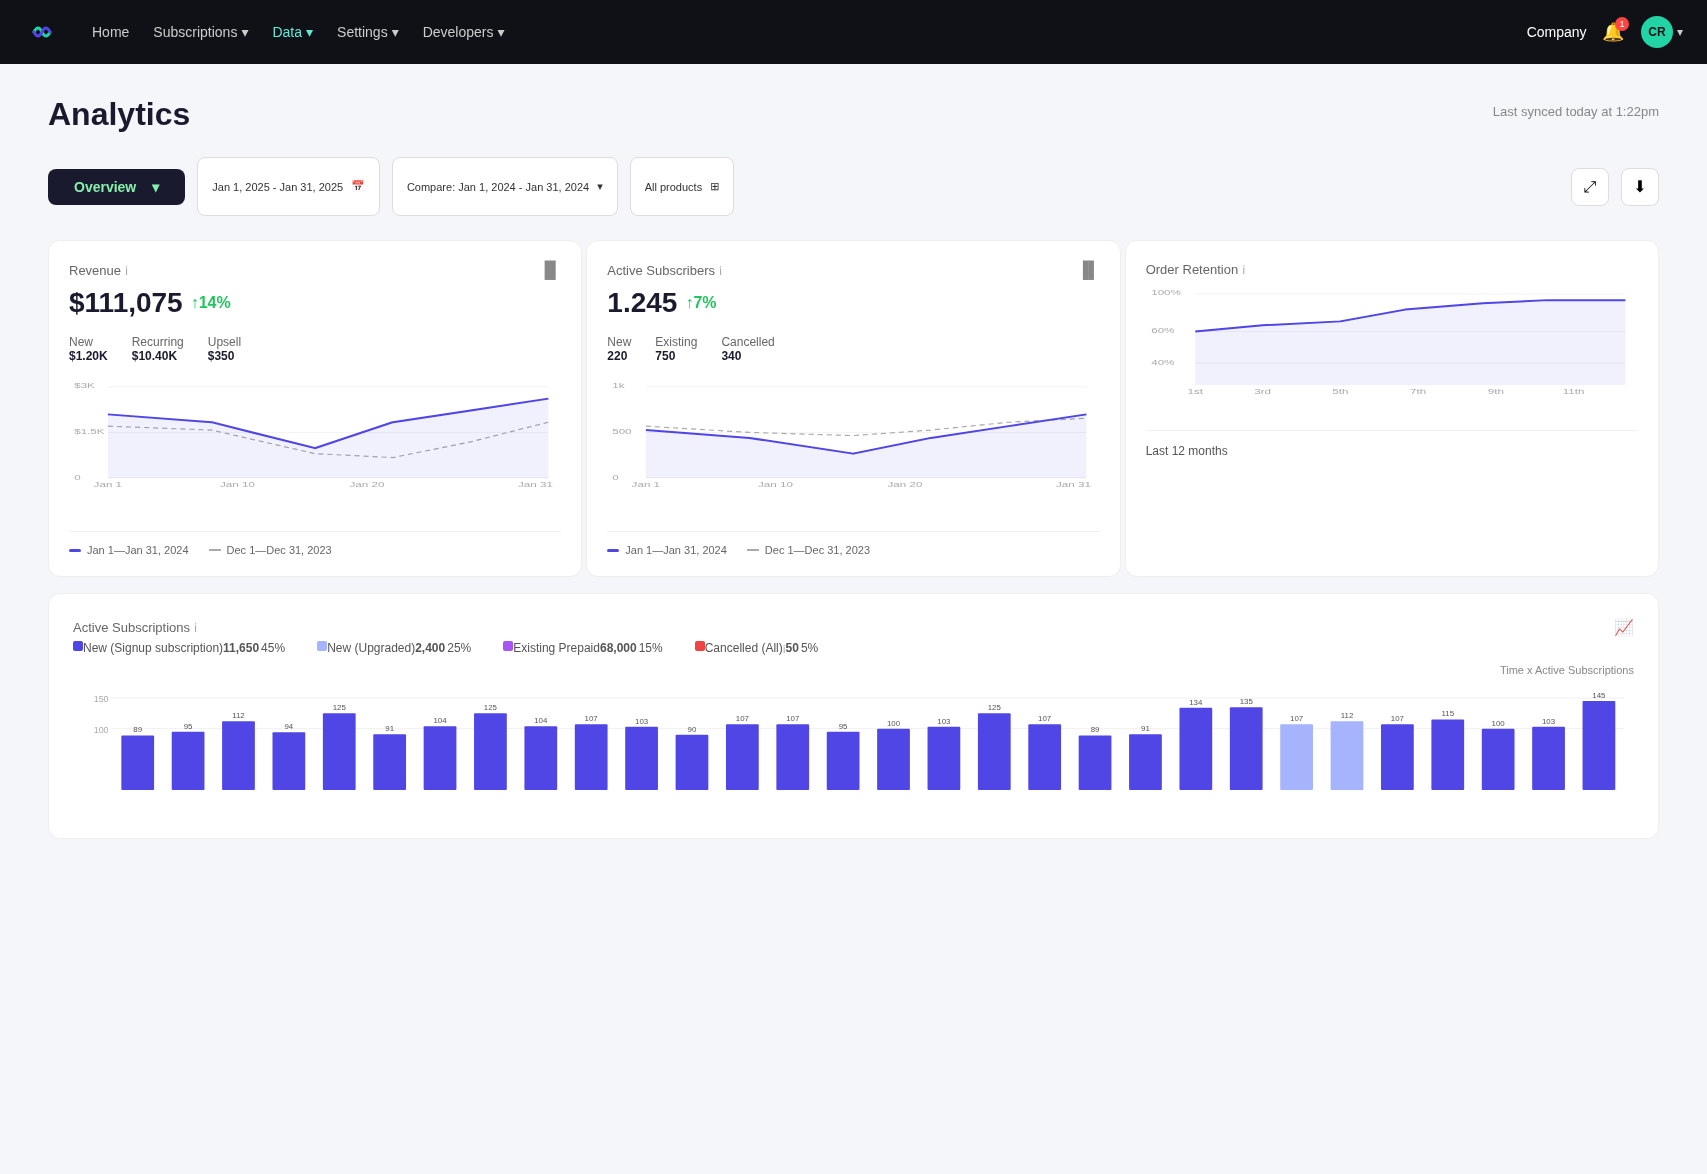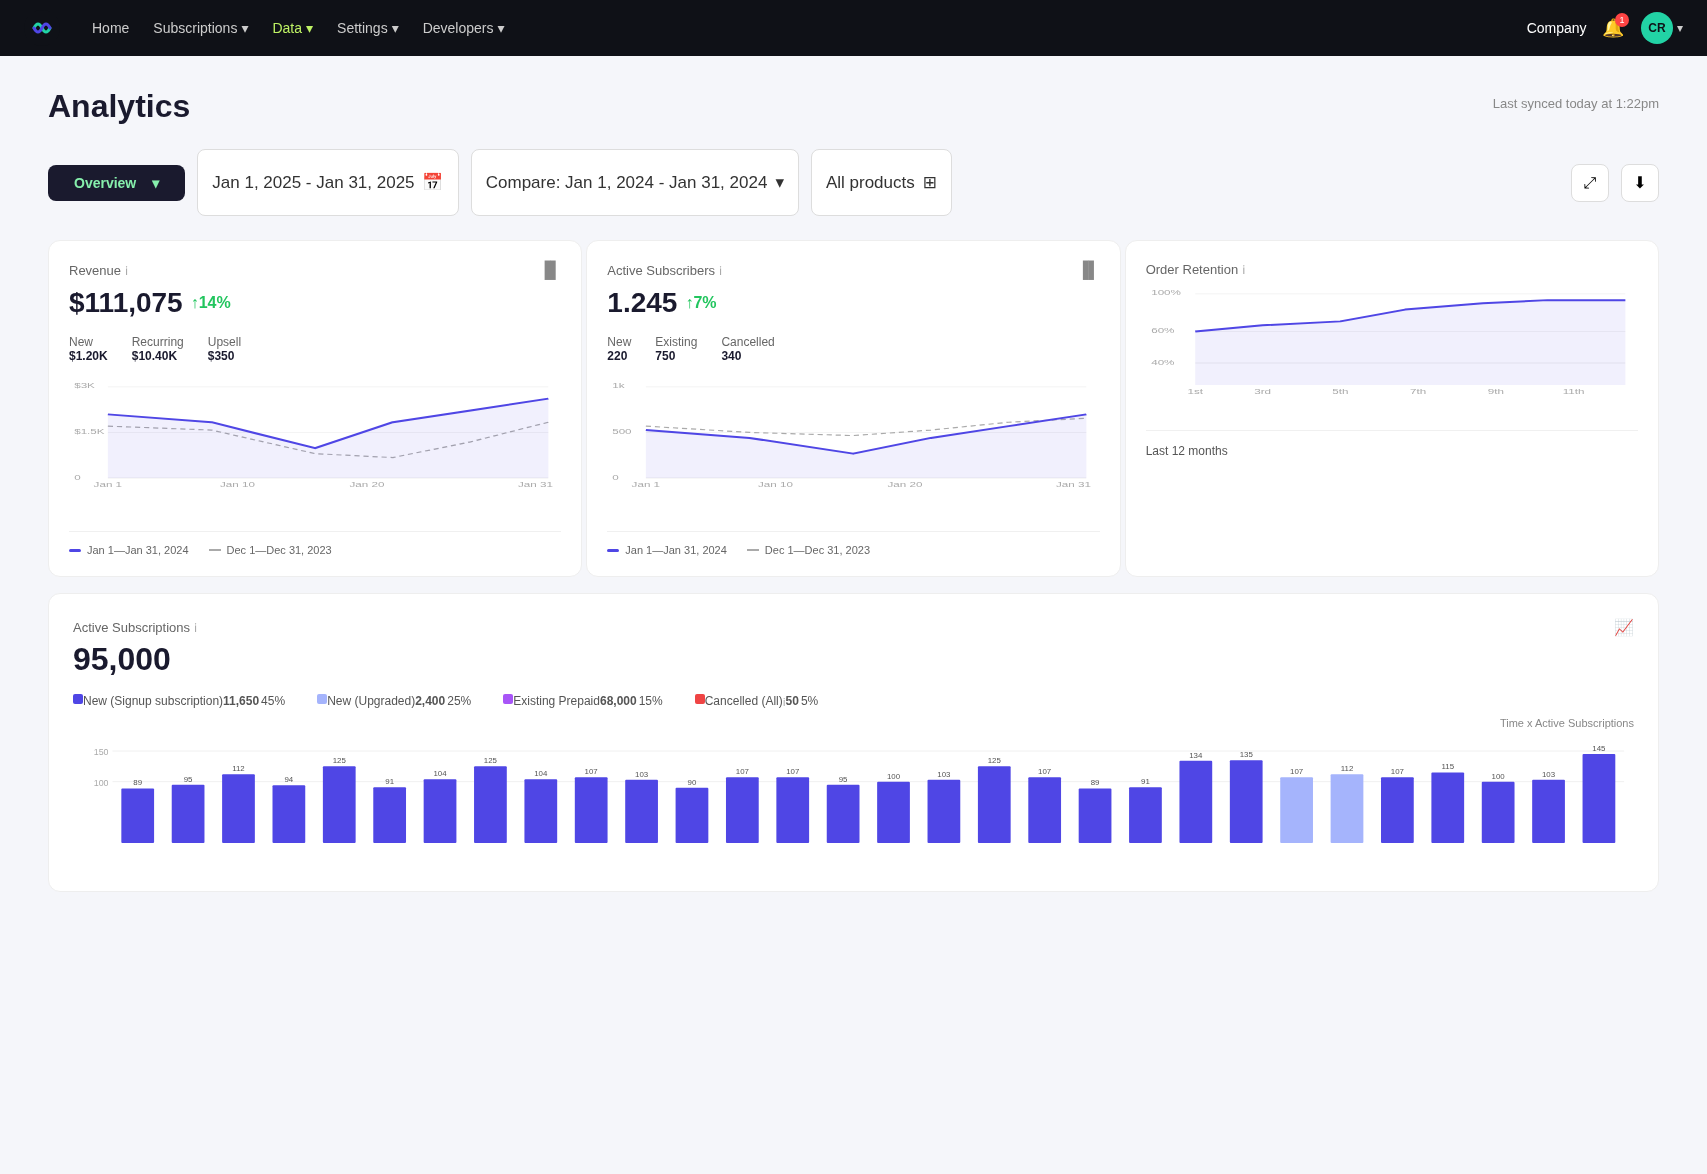--- a/index.html
+++ b/index.html
@@ -4,28 +4,28 @@
   <style>
     * { box-sizing: border-box; margin: 0; padding: 0; }
     body { font-family: -apple-system, BlinkMacSystemFont, 'Segoe UI', sans-serif; background: #f5f6fa; color: #1a1a2e; }
 
     
     .navbar {
       background: #0f1117;
       display: flex;
       align-items: center;
       padding: 0 24px;
-      height: 56px;
+      height: 64px;
       gap: 32px;
     }
     .nav-logo { display: flex; align-items: center; }
     .nav-logo svg { width: 36px; height: 36px; }
     .nav-links { display: flex; align-items: center; gap: 24px; flex: 1; }
     .nav-link { color: #ccc; font-size: 14px; cursor: pointer; display: flex; align-items: center; gap: 4px; text-decoration: none; }
-    .nav-link.active { color: #bef264; }
+    .nav-link.active { color: #5eead4; }
     .nav-right { display: flex; align-items: center; gap: 16px; margin-left: auto; }
     .nav-company { color: #fff; font-size: 14px; font-weight: 500; }
     .nav-bell { position: relative; cursor: pointer; }
     .nav-badge { position: absolute; top: -4px; right: -4px; background: #ff4444; color: #fff; font-size: 9px; width: 14px; height: 14px; border-radius: 50%; display: flex; align-items: center; justify-content: center; }
     .nav-avatar { background: #22d3a5; color: #0f1117; font-size: 12px; font-weight: 700; width: 32px; height: 32px; border-radius: 50%; display: flex; align-items: center; justify-content: center; cursor: pointer; }
     .nav-avatar-wrap { display: flex; align-items: center; gap: 4px; cursor: pointer; }
 
     
     .main { padding: 32px 48px; }
     .page-header { display: flex; justify-content: space-between; align-items: flex-start; margin-bottom: 24px; }
@@ -46,21 +46,21 @@
       display: flex;
       align-items: center;
       gap: 16px;
     }
     .btn-filter {
       background: #fff;
       color: #333;
       border: 1px solid #ddd;
       border-radius: 8px;
       padding: 22px 14px;
-      font-size: 17px;
+      font-size: 11px;
       cursor: pointer;
       display: flex;
       align-items: center;
       gap: 8px;
     }
     .toolbar-spacer { flex: 1; }
     .btn-icon {
       background: #fff;
       border: 1px solid #ddd;
       border-radius: 8px;
@@ -341,21 +341,20 @@
   </div>
 
   <div class="card-wide">
     <div class="card-wide-header">
       <span class="card-wide-title">
         <span>Active Subscriptions</span>
         <span style="color:#aaa;font-size:12px;">ℹ</span>
       </span>
       <span style="font-size:16px;color:#888;">📈</span>
     </div>
-    <div class="active-subs-value">95,000</div>
 
     <div class="legend-row">
       <div class="legend-entry">
         <div class="legend-box" style="background:#4f46e5;"></div>
         <span>New (Signup subscription)</span>
         <span class="legend-count">11,650</span>
         <span>45%</span>
       </div>
       <div class="legend-entry">
         <div class="legend-box" style="background:#a5b4fc;"></div>

